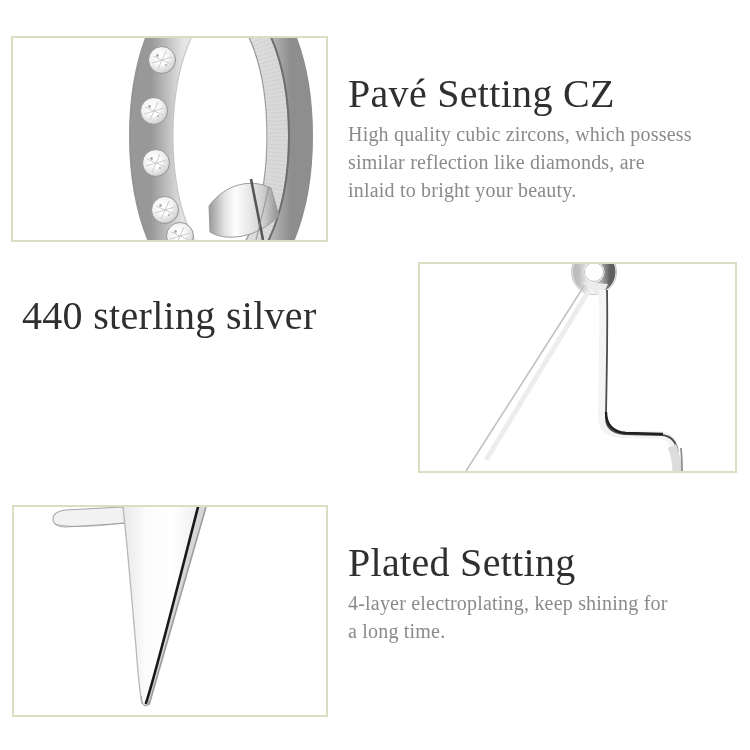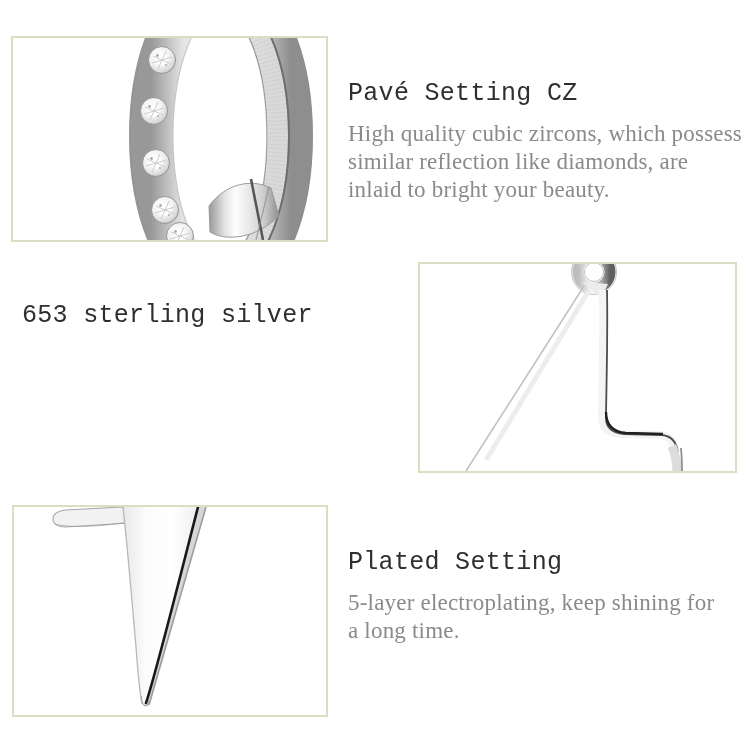--- a/index.html
+++ b/index.html
@@ -19,25 +19,25 @@
   }
   .box1{left:11px;top:36px;width:317px;height:206px;}
   .box2{left:418px;top:262px;width:319px;height:211px;}
   .box3{left:12px;top:505px;width:316px;height:212px;}
   .img-box svg{display:block;width:100%;height:100%;}
   .text-block{position:absolute;}
   .tb1{left:348px;top:76px;width:400px;}
   .tb2{left:22px;top:298px;width:390px;}
   .tb3{left:348px;top:545px;width:400px;}
   .text-block h2{
-    margin:0 0 8px 0;font-weight:400;font-size:25px;line-height:36px;
-    color:var(--title-color);letter-spacing:0.3px;font-family:Liberation Mono, monospace;
+    margin:0 0 8px 0;font-weight:400;font-size:40px;line-height:36px;
+    color:var(--title-color);letter-spacing:0.3px;
   }
   .text-block p{
-    margin:0;font-size:23px;line-height:28px;color:var(--body-color);
+    margin:0;font-size:20px;line-height:28px;color:var(--body-color);
     white-space:pre-line;letter-spacing:0.2px;
   }
 </style>
 </head>
 <body>
 
 <div class="canvas">
 
   <div class="img-box box1" aria-label="hoop-earring-with-cz-stones-closeup">
     <svg viewBox="0 0 313 202" aria-hidden="true">
@@ -92,21 +92,21 @@
   </div>
 
   <div class="text-block tb1">
     <h2>Pavé Setting CZ</h2>
     <p>High quality cubic zircons, which possess
 similar reflection like diamonds, are
 inlaid to bright your beauty.</p>
   </div>
 
   <div class="text-block tb2">
-    <h2>653 sterling silver</h2>
+    <h2>440 sterling silver</h2>
   </div>
 
   <div class="img-box box2" aria-label="lightning-pendant-bail-closeup">
     <svg viewBox="0 0 315 207" aria-hidden="true">
       <defs>
         <linearGradient id="g-bail" x1="0" y1="0" x2="1" y2="0">
           <stop offset="0" stop-color="#bdbdbd"></stop>
           <stop offset="0.45" stop-color="#fbfbfb"></stop>
           <stop offset="1" stop-color="#5f5f5f"></stop>
         </linearGradient>
@@ -141,17 +141,17 @@
       <path d="M184,0 L192,0 L136,196 C134,201 132,201 132,197 Z" fill="#d7d7d7"></path>
       <path d="M192,0 L135,198" stroke="#9c9c9c" stroke-width="1.6" fill="none"></path>
       <path d="M184,0 C168,62 141,170 132,196" fill="none" stroke="#191919" stroke-width="2.6" stroke-linecap="round"></path>
       <path d="M109,0 C114,45 118,95 122,140 C124,168 126,186 128,197" fill="none" stroke="#b8b8b8" stroke-width="1.3"></path>
       <path d="M127,189 C128,199 132,202 135,194" stroke="#a5a5a5" stroke-width="1.2" fill="none"></path>
     </svg>
   </div>
 
   <div class="text-block tb3">
     <h2>Plated Setting</h2>
-    <p>5-layer electroplating, keep shining for
+    <p>4-layer electroplating, keep shining for
 a long time.</p>
   </div>
 
 </div>
 
 </body></html>

